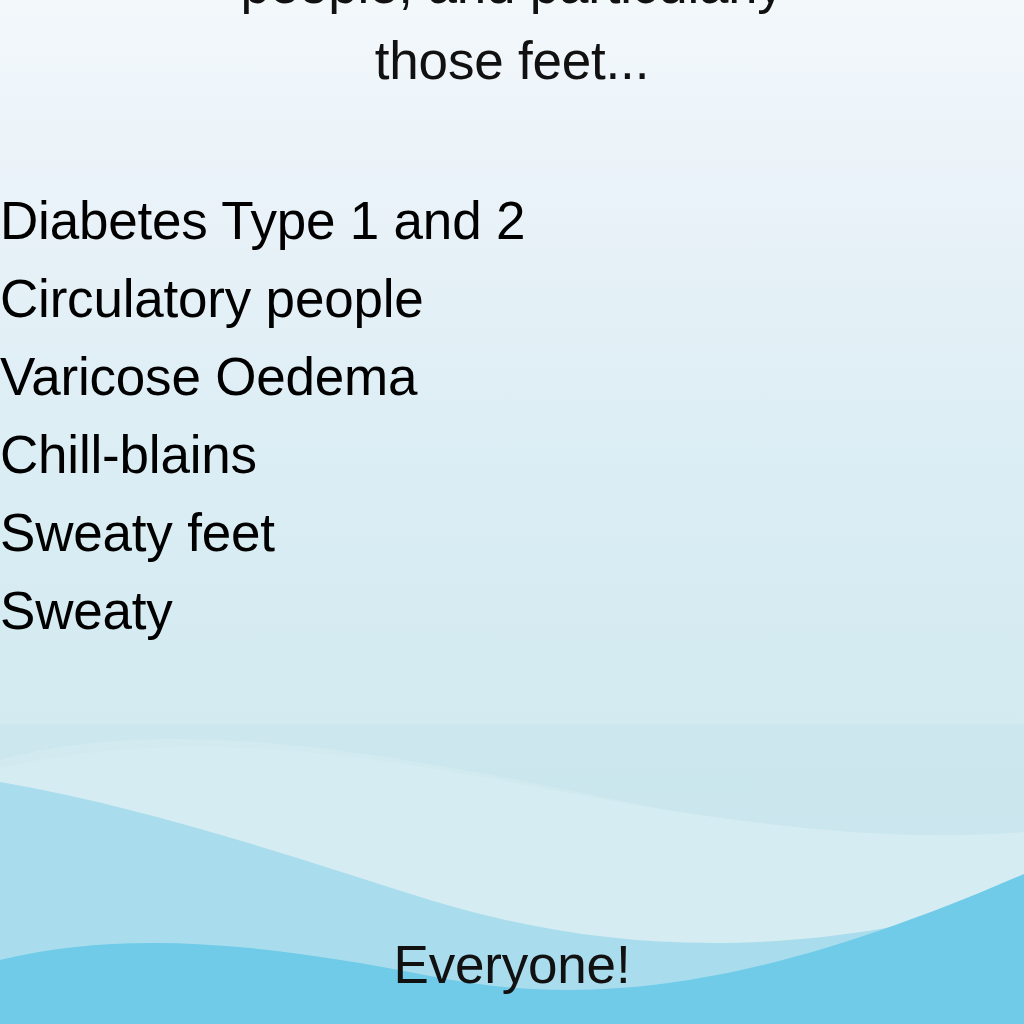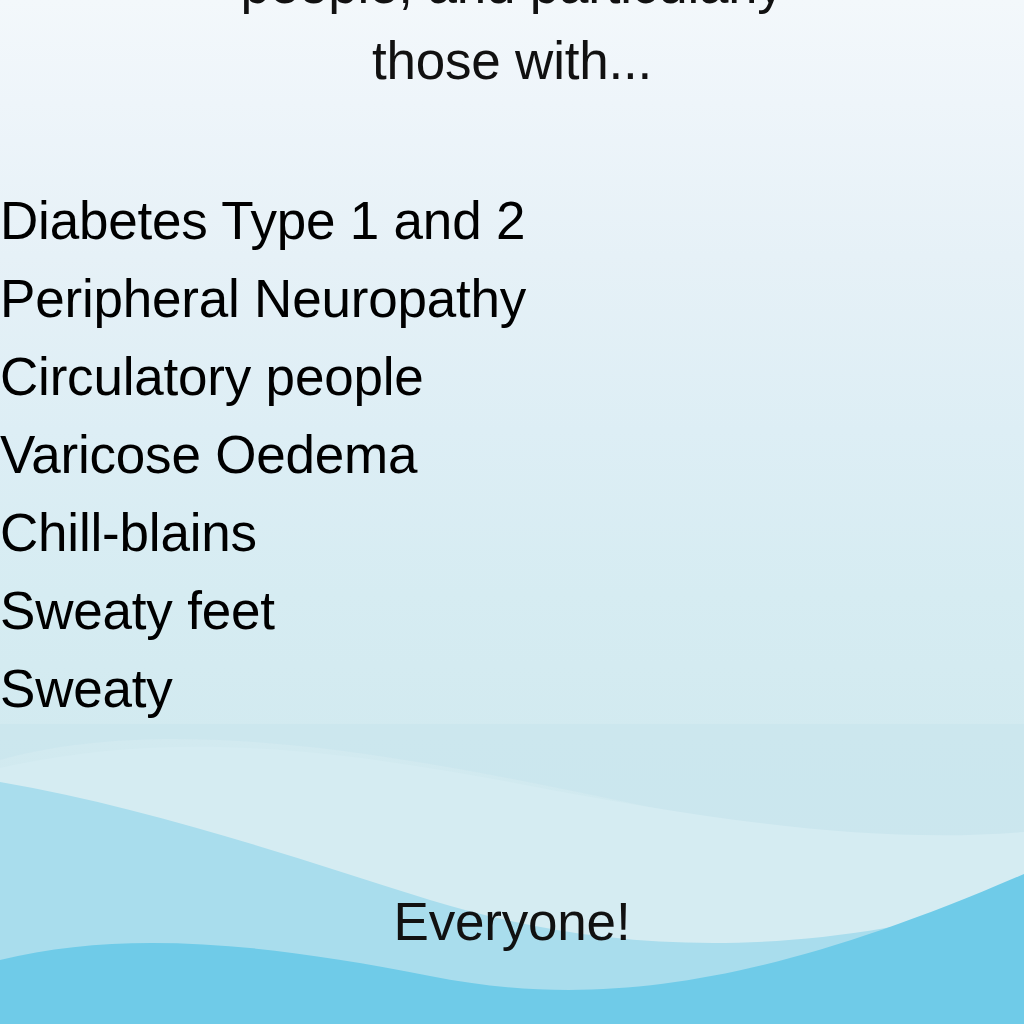--- a/index.html
+++ b/index.html
@@ -61,21 +61,21 @@
   #condition-list {
     position: absolute;
     left: 0;
     top: 182px;
     width: 1024px;
   }
 
   #closing {
     position: absolute;
     left: 0;
-    top: 892px;
+    top: 935px;
     width: 1024px;
     text-align: center;
     color: #111111;
   }
   #closing .line { line-height: 60px; }
 </style>
 </head>
 <body>
 
 <div id="slide">
@@ -86,26 +86,25 @@
 
     <path d="M0,44 C170,6 330,24 520,60 C720,98 880,120 1024,108 L1024,300 L0,300 Z" fill="#d5ecf2"></path>
 
     <path d="M0,58 C150,84 290,132 430,176 C600,228 790,240 1024,172 L1024,300 L0,300 Z" fill="#a9dded"></path>
 
     <path d="M0,236 C120,206 260,218 430,252 C600,286 770,260 1024,150 L1024,300 L0,300 Z" fill="#6fcbe8"></path>
   </svg>
 
   <div id="heading-tail">
     <div class="line">people, and particularly</div>
-    <div class="line">those with...</div>
+    <div class="line">those feet...</div>
   </div>
 
   <div id="condition-list">
     <div class="line">Diabetes Type 1 and 2</div>
-    <div class="line">Peripheral Neuropathy</div>
     <div class="line">Circulatory people</div>
     <div class="line">Varicose Oedema</div>
     <div class="line">Chill-blains</div>
     <div class="line">Sweaty feet</div>
     <div class="line">Sweaty</div>
   </div>
 
   <div id="closing">
     <div class="line">Everyone!</div>
   </div>

